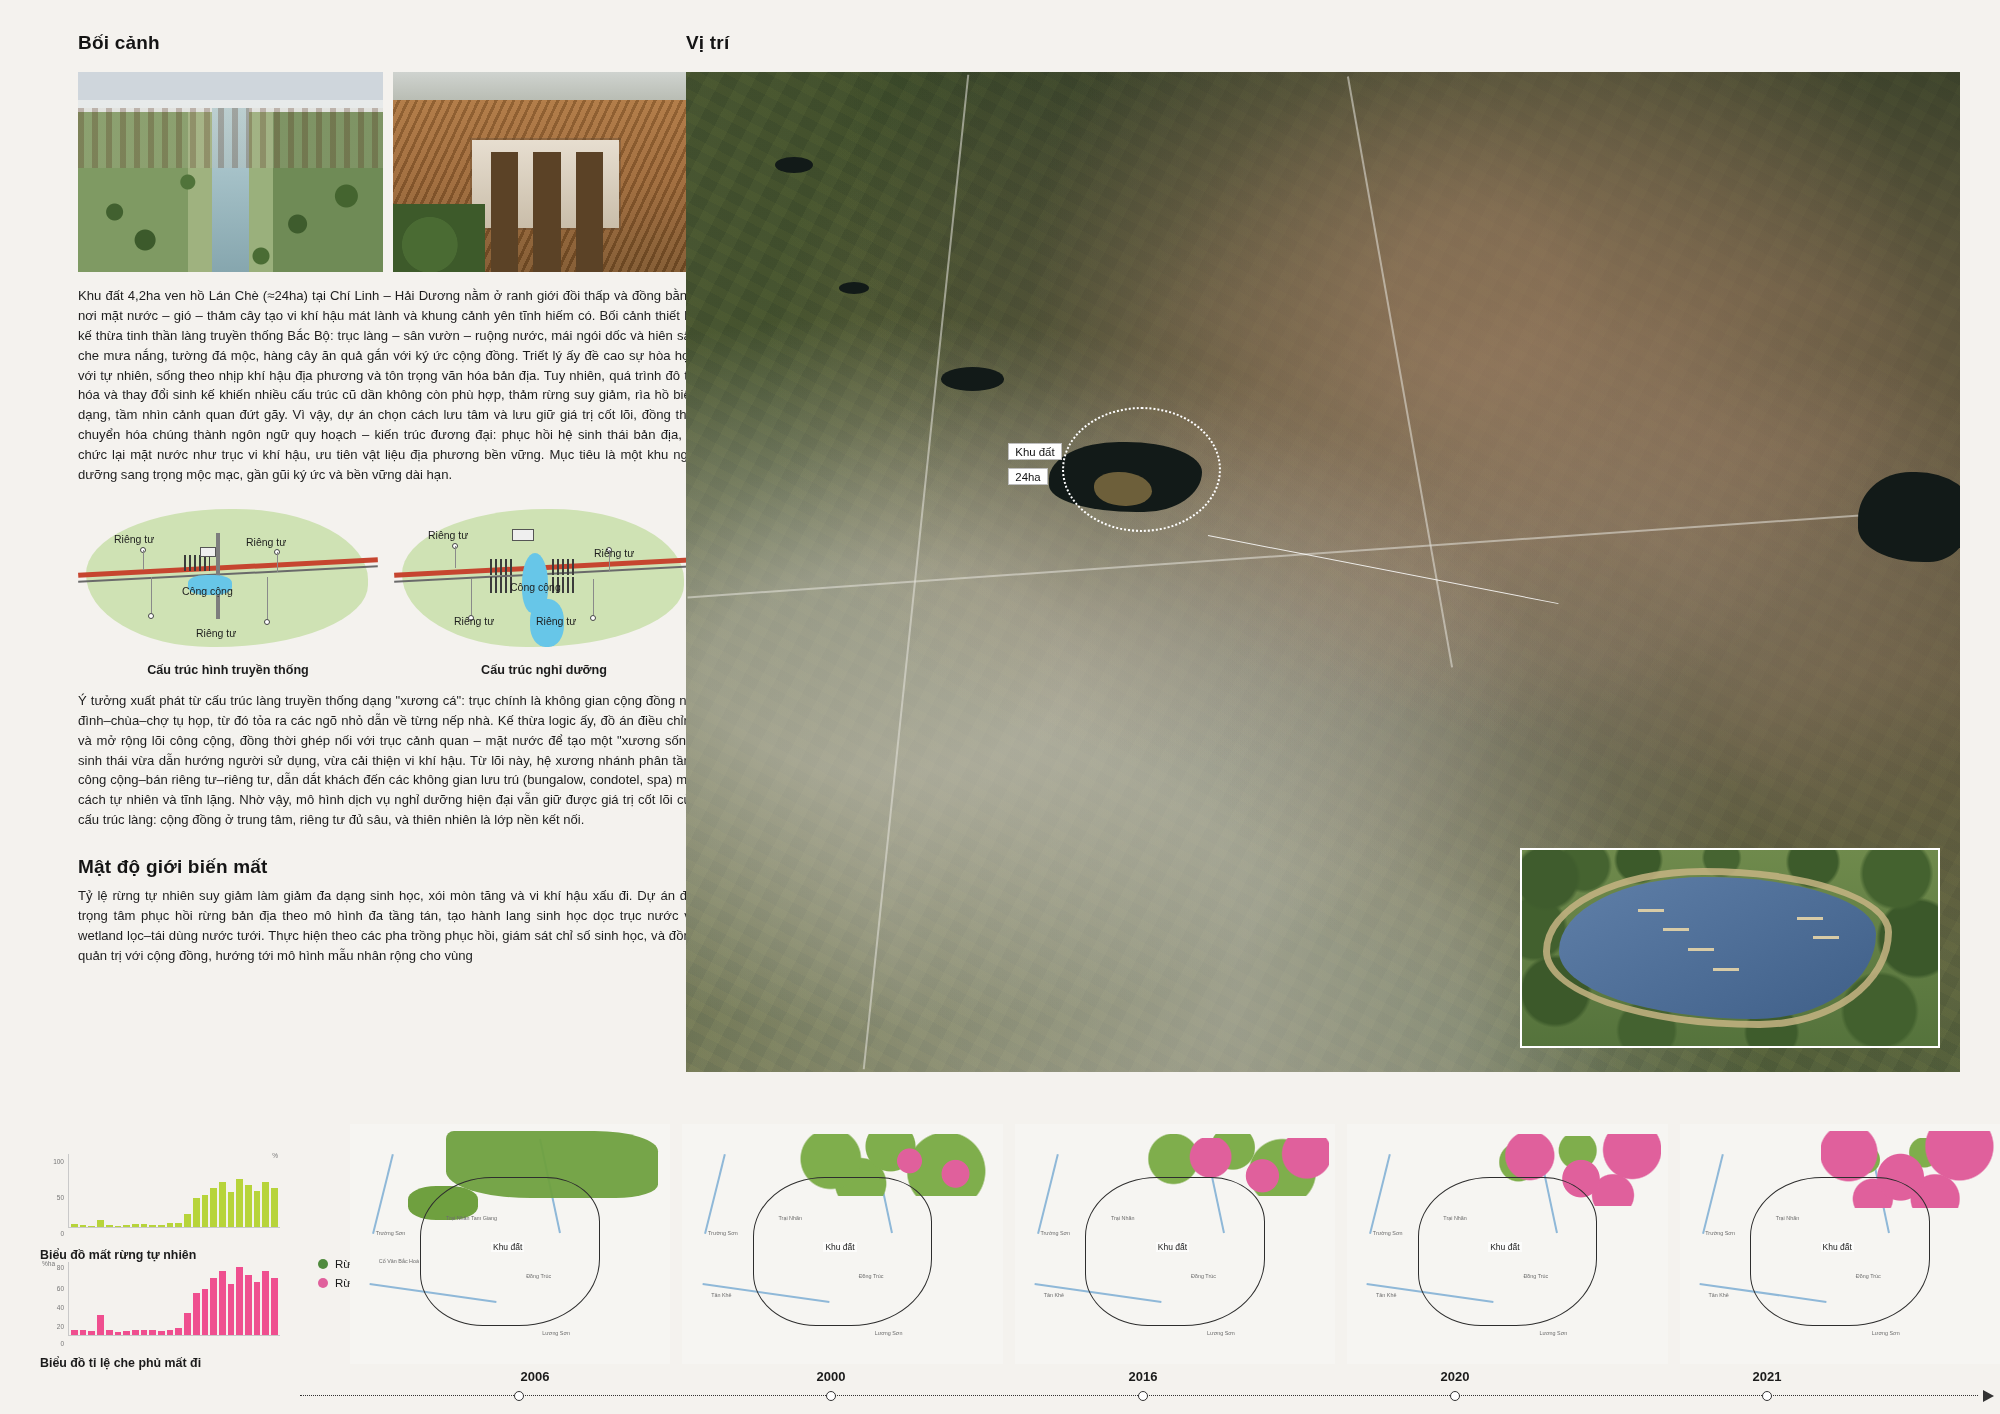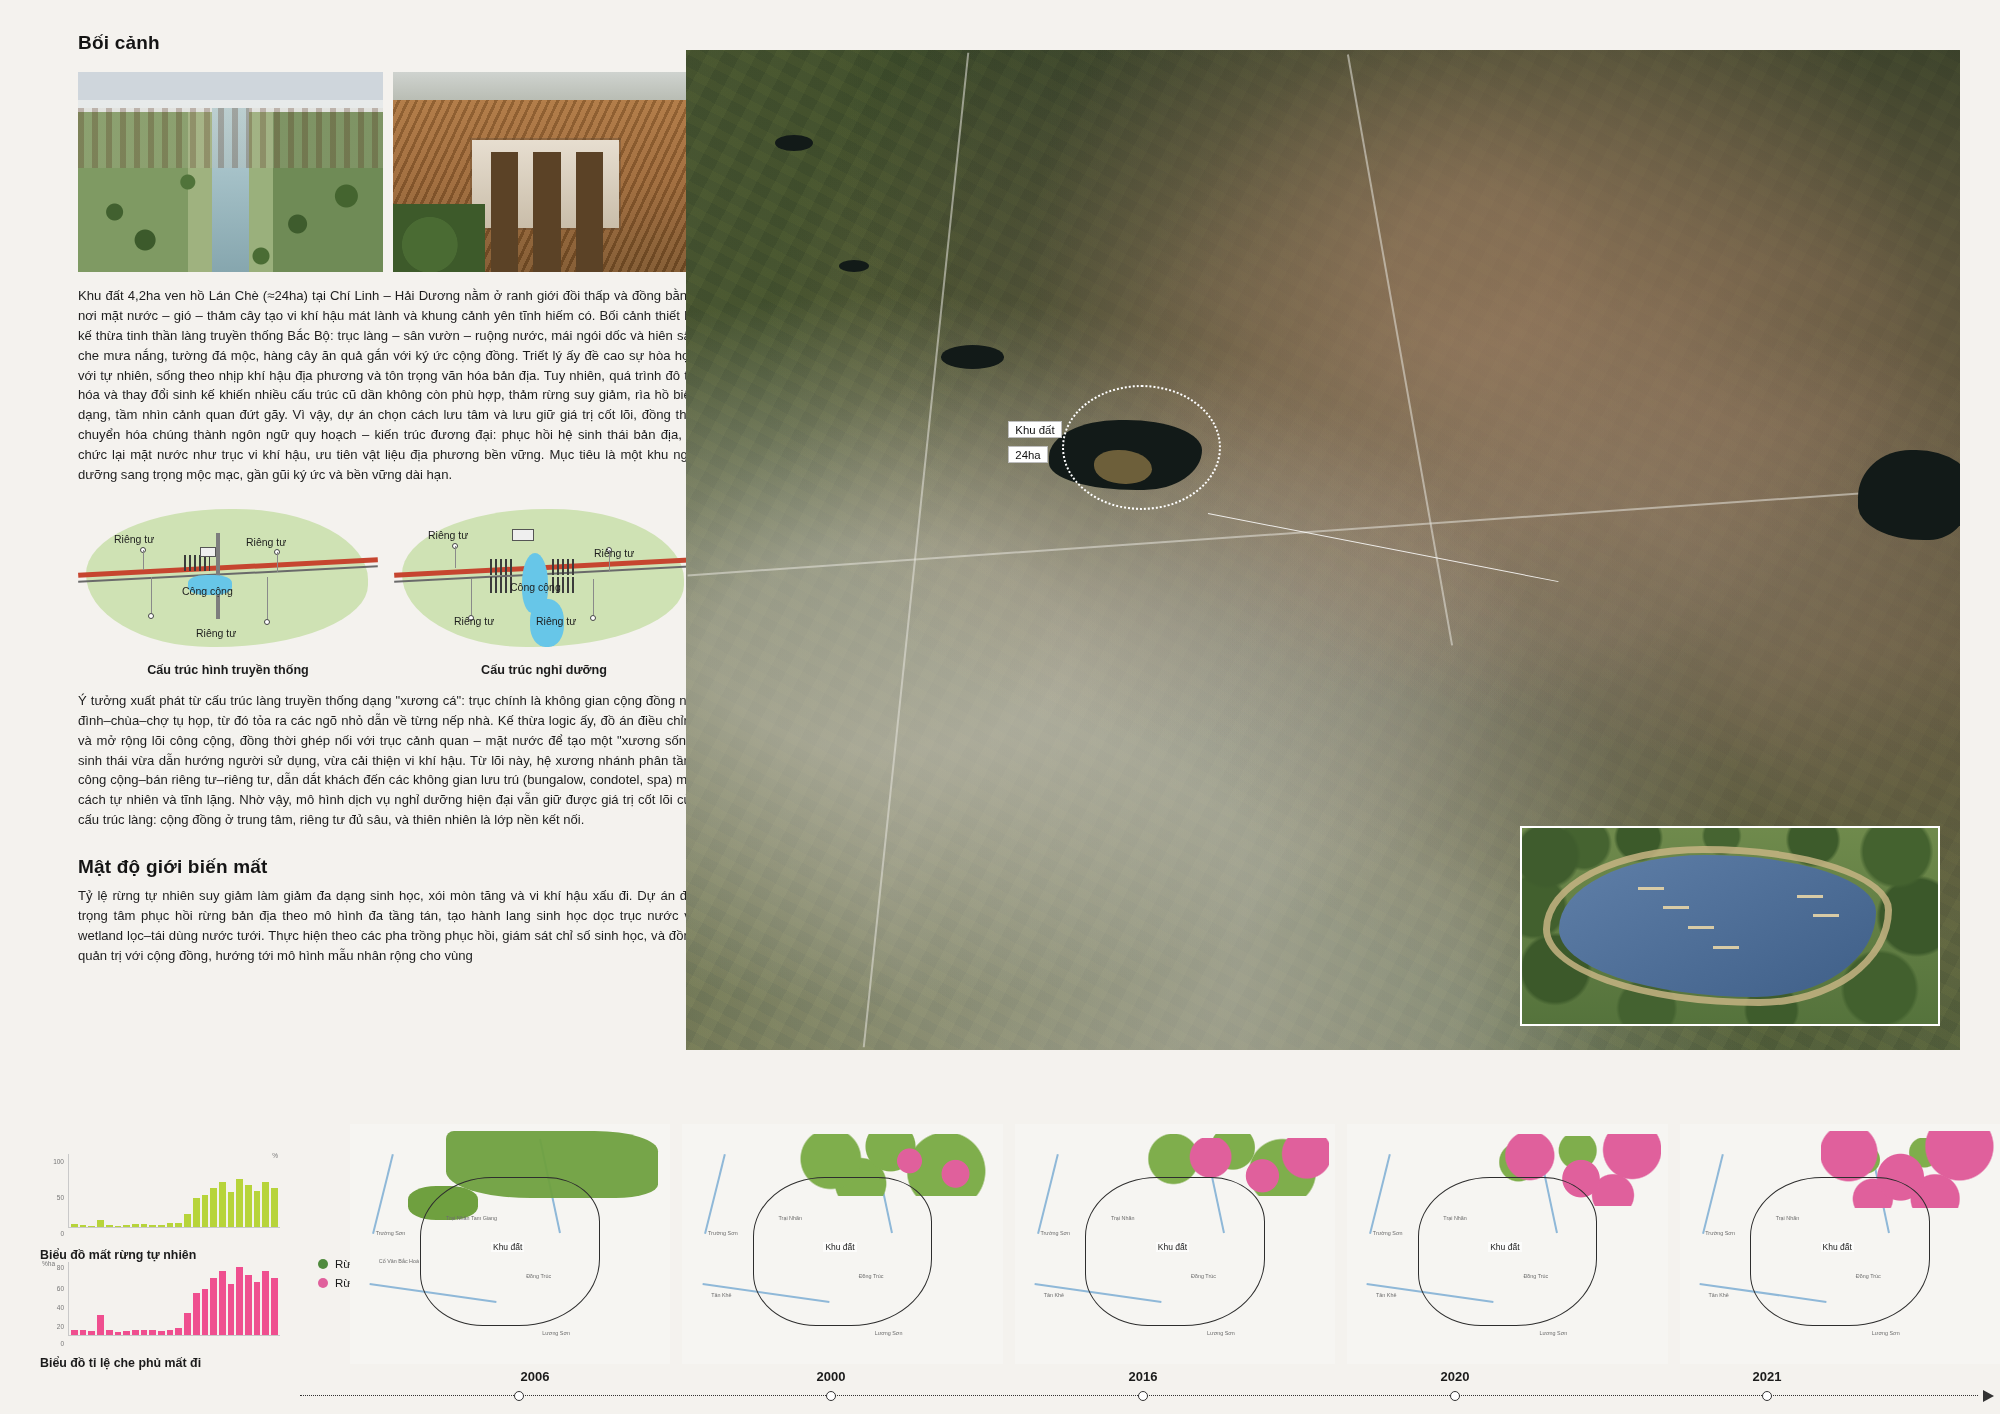--- a/index.html
+++ b/index.html
@@ -366,20 +366,21 @@
       </div>
     </div>
 
     <div class="body-text">Ý tưởng xuất phát từ cấu trúc làng truyền thống dạng "xương cá": trục chính là không gian cộng đồng nơi đình–chùa–chợ tụ họp, từ đó tỏa ra các ngõ nhỏ dẫn về từng nếp nhà. Kế thừa logic ấy, đồ án điều chỉnh và mở rộng lõi công cộng, đồng thời ghép nối với trục cảnh quan – mặt nước để tạo một "xương sống" sinh thái vừa dẫn hướng người sử dụng, vừa cải thiện vi khí hậu. Từ lõi này, hệ xương nhánh phân tầng công cộng–bán riêng tư–riêng tư, dẫn dắt khách đến các không gian lưu trú (bungalow, condotel, spa) một cách tự nhiên và tĩnh lặng. Nhờ vậy, mô hình dịch vụ nghỉ dưỡng hiện đại vẫn giữ được giá trị cốt lõi của cấu trúc làng: cộng đồng ở trung tâm, riêng tư đủ sâu, và thiên nhiên là lớp nền kết nối.</div>
 
     <div class="sec-title" style="margin-top:26px">Mật độ giới biến mất</div>
     <div class="body-text" style="margin-top:8px">Tỷ lệ rừng tự nhiên suy giảm làm giảm đa dạng sinh học, xói mòn tăng và vi khí hậu xấu đi. Dự án đặt trọng tâm phục hồi rừng bản địa theo mô hình đa tầng tán, tạo hành lang sinh học dọc trục nước và wetland lọc–tái dùng nước tưới. Thực hiện theo các pha trồng phục hồi, giám sát chỉ số sinh học, và đồng quản trị với cộng đồng, hướng tới mô hình mẫu nhân rộng cho vùng</div>
   </div>
 
   <div class="right">
+    <div class="sec-title">Vị trí</div>
 
     <div class="sat">
       <div class="sat-layer sat-forest"></div>
       <div class="sat-layer sat-fields"></div>
       <div class="sat-layer sat-urban"></div>
       <div class="sat-layer sat-bare"></div>
 
       <div class="road-main" style="left:0; top:48%; width:100%; height:2px; transform:rotate(-4deg);"></div>
       <div class="road-main" style="left:18%; top:0; width:2px; height:100%; transform:rotate(6deg);"></div>
       <div class="road-main" style="left:56%; top:0; width:1.5px; height:60%; transform:rotate(-10deg);"></div>

